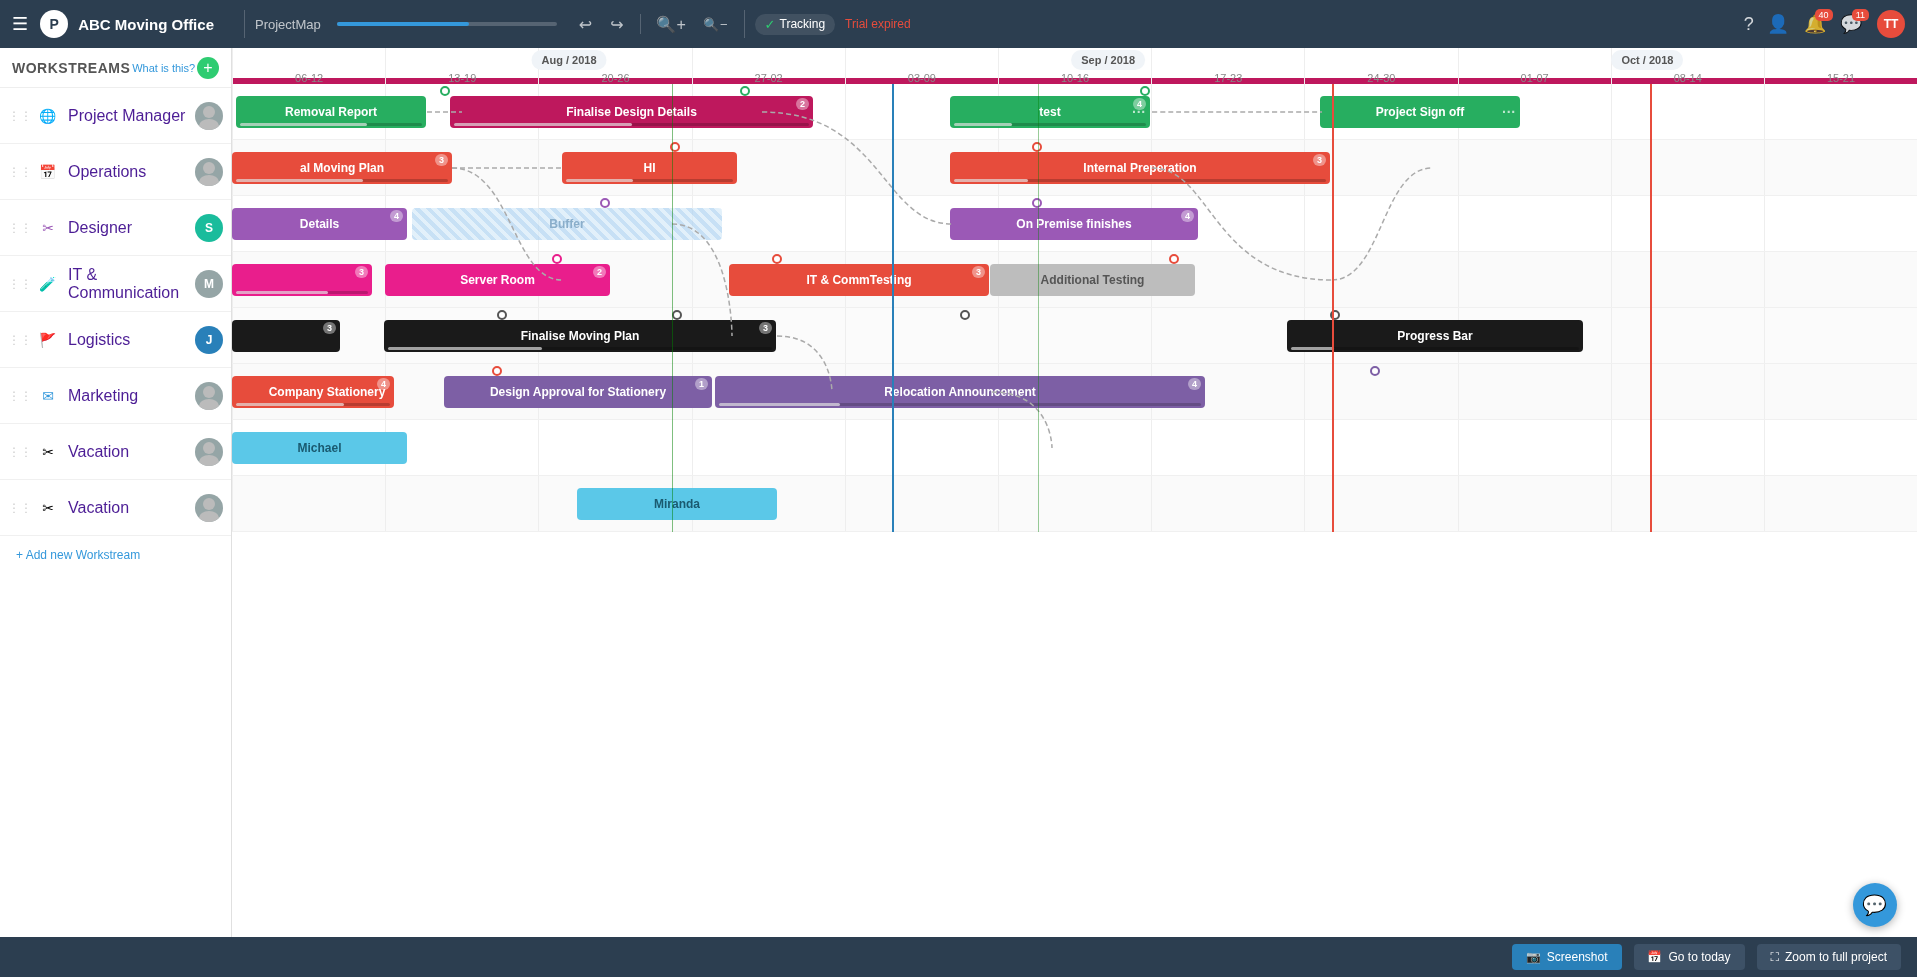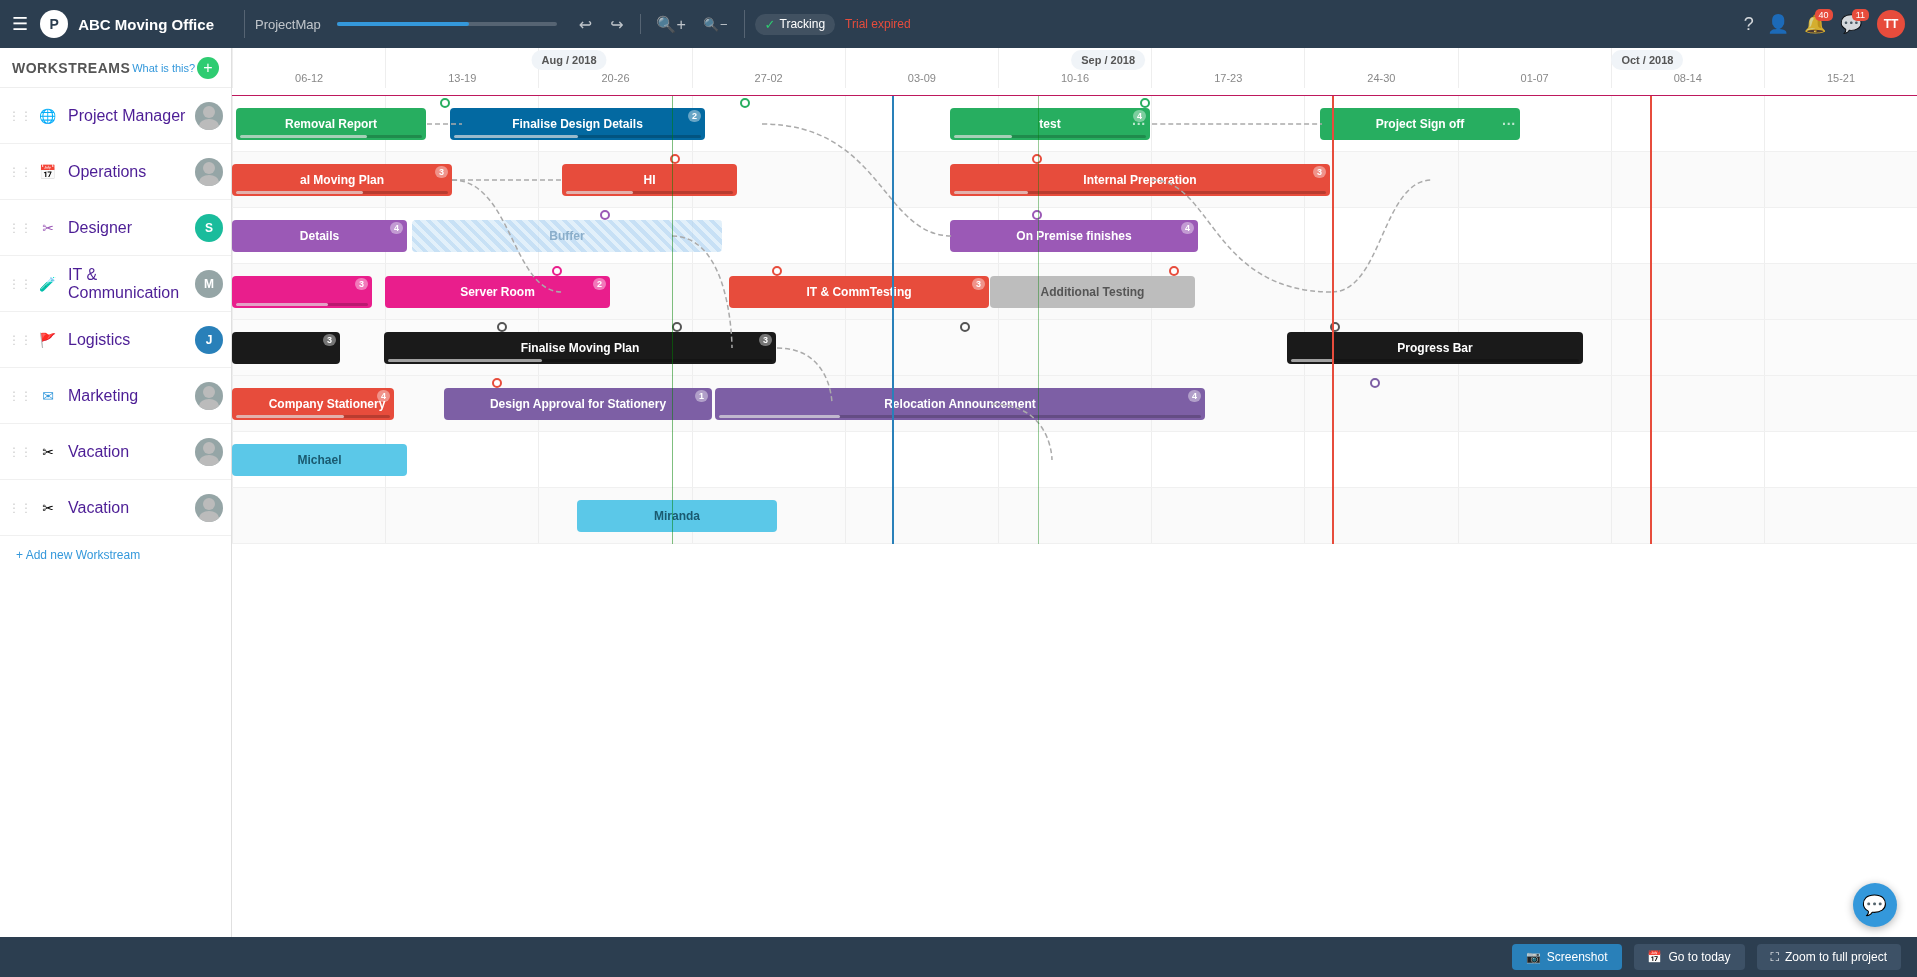--- a/index.html
+++ b/index.html
@@ -65,22 +65,22 @@
 
     
     .gantt-area {
       flex: 1; overflow-x: auto; overflow-y: auto;
       position: relative; background: #fff;
     }
     .gantt-inner { width: 1685px; min-height: 100%; position: relative; }
 
     
     .timeline-header {
-      display: flex; height: 48px; position: sticky; top: 0; z-index: 50;
-      background: #fff; border-bottom: 1px solid #be185d;
+      display: flex; height: 36px; position: sticky; top: 0; z-index: 50;
+      background: #fff; border-bottom: 6px solid #be185d;
     }
     .month-label {
       position: absolute; top: 0; height: 20px;
       display: flex; align-items: center; justify-content: center;
       font-size: 11px; font-weight: 600; color: #555;
       background: #f0f4f8; border-radius: 10px; padding: 2px 10px;
       transform: translateX(-50%);
     }
     .week-col {
       flex: 1; display: flex; align-items: flex-end; justify-content: center;
@@ -362,21 +362,21 @@
           <div class="week-cell"></div>
           <div class="week-cell"></div>
           <div class="week-cell"></div>
 
           <div class="gantt-bar" style="background:#27ae60;left:4px;width:190px;top:12px;">
             Removal Report
             <div class="bar-progress">
                 <div class="bar-progress-fill" style="width:70%"></div>
               </div>
           </div>
-          <div class="gantt-bar" style="background:#0369a1;left:218px;width:255px;top:12px;">
+          <div class="gantt-bar" style="background:#be185d;left:218px;width:363px;top:12px;">
             Finalise Design Details
             <span class="bar-badge">2</span>
             <div class="bar-progress">
                 <div class="bar-progress-fill" style="width:50%"></div>
               </div>
           </div>
           <div class="gantt-bar" style="background:#27ae60;left:718px;width:200px;top:12px;">
             test
             <span class="bar-badge">4</span>
             <span style="position:absolute;right:4px;top:8px;color:rgba(255,255,255,0.7);font-size:14px;">···</span>

